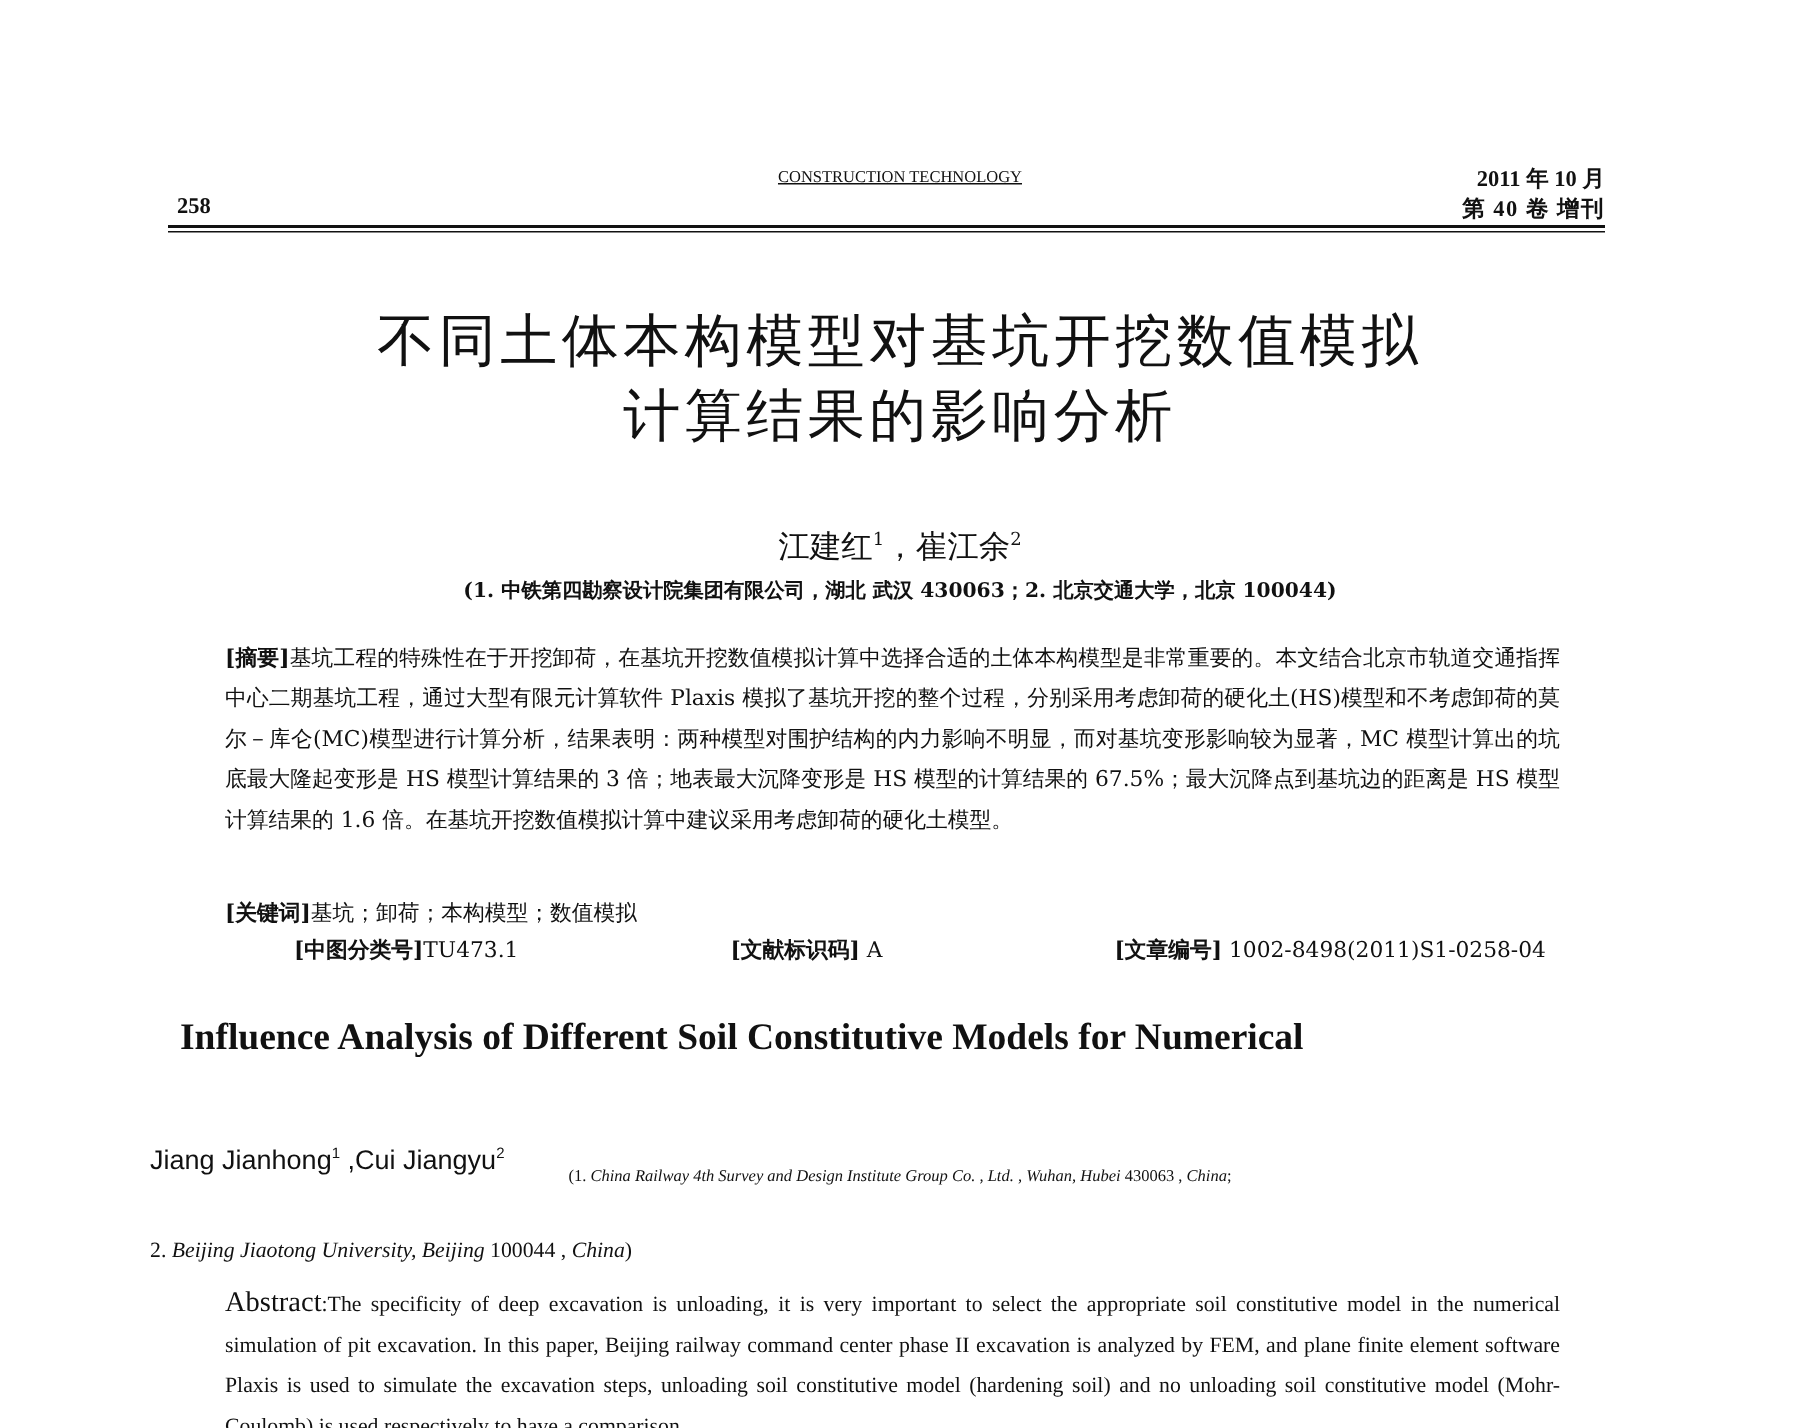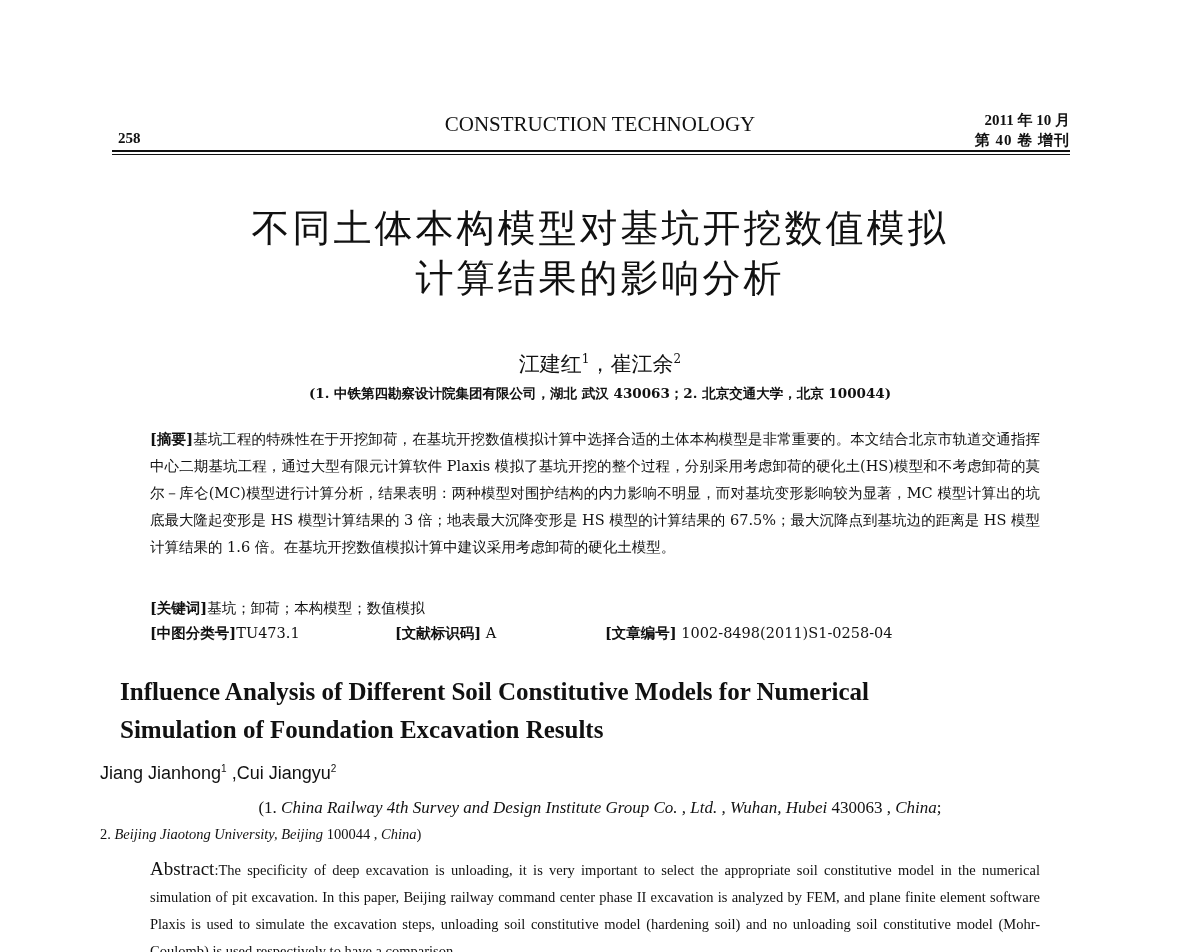--- a/index.html
+++ b/index.html
@@ -2,43 +2,43 @@
 <html><head>
 <meta charset="utf-8">
 <style>
   html, body { margin: 0; padding: 0; background: #ffffff; }
   body { width: 1200px; height: 952px; overflow: hidden; position: relative; color: #111; font-family: "DejaVu Serif", serif; }
   .abs { position: absolute; }
 
   .hdr-page { left: 118px; top: 130px; font-size: 15px; font-weight: bold; font-family: "Liberation Serif", serif; }
   .hdr-center { left: 400px; width: 400px; text-align: center; top: 110px; }
   .hdr-cn { font-size: 15px; font-weight: bold; letter-spacing: 12px; margin-left: 12px; }
-  .hdr-en { font-size: 21px; font-family: "Liberation Serif", serif; margin-top: 2px; }
+  .hdr-en { font-size: 11px; font-family: "Liberation Serif", serif; margin-top: 2px; text-decoration: underline; }
   .hdr-right { right: 130px; top: 110px; text-align: right; font-size: 15px; font-weight: bold; font-family: "Liberation Serif", serif; line-height: 20px; }
   .hdr-right .r2 { letter-spacing: 1px; }
   .rule1 { left: 112px; width: 958px; top: 150px; height: 2px; background: #111; }
   .rule2 { left: 112px; width: 958px; top: 154px; height: 1px; background: #111; }
 
   .title-cn { left: 100px; width: 1000px; text-align: center; font-size: 38px; line-height: 50px; top: 203px; letter-spacing: 3px; font-family: Liberation Sans, sans-serif; }
   .authors-cn { left: 100px; width: 1000px; text-align: center; top: 350px; font-size: 21px; }
   .authors-cn sup { font-size: 12px; }
   .affil-cn { left: 100px; width: 1000px; text-align: center; top: 385px; font-size: 13.5px; font-weight: bold; }
 
   .abstract-cn { left: 150px; width: 890px; top: 425px; font-size: 14.5px; line-height: 27px; text-align: justify; }
   .lbl { font-weight: bold; }
   .kw { left: 150px; width: 890px; top: 599px; font-size: 14.5px; }
   .cls-row { left: 150px; width: 890px; top: 624px; font-size: 14.5px; }
-  .cls-row span.item { display: inline-block; }
+  .cls-row span.item { display: inline-block; margin-left: 46px; }
   .cls1 { width: 245px; }
   .cls2 { width: 210px; }
 
   .title-en { left: 120px; width: 960px; top: 673px; font-size: 25px; font-weight: bold; line-height: 38px; font-family: "Liberation Serif", serif; }
   .authors-en { left: 100px; width: 1000px; top: 763px; font-size: 18px; font-family: "Liberation Sans", sans-serif; }
   .authors-en sup { font-size: 10px; }
-  .affil-en1 { left: 100px; width: 1000px; text-align: center; top: 798px; font-size: 17px; font-family: "Liberation Serif", serif; }
+  .affil-en1 { left: 100px; width: 1000px; text-align: center; top: 778px; font-size: 11px; font-family: "Liberation Serif", serif; }
   .affil-en2 { left: 100px; width: 1000px; text-align: left; top: 826px; font-size: 14.5px; font-family: Liberation Serif, serif; }
   .it { font-style: italic; }
   .abstract-en { left: 150px; width: 890px; top: 855px; font-size: 14.5px; line-height: 27px; text-align: justify; font-family: "Liberation Serif", serif; }
   .abstract-en .lbl-en { font-weight: normal; font-size: 19px; }
 </style>
 </head>
 <body>
 
 <div class="abs hdr-page">258</div>
 <div class="abs hdr-center">
@@ -66,21 +66,20 @@
 </div>
 <div class="abs kw">
   <span class="lbl">[关键词]</span><span>基坑；卸荷；本构模型；数值模拟</span>
 </div>
 <div class="abs cls-row">
   <span class="item cls1"><span class="lbl">[中图分类号]</span><span>TU473.1</span></span><span class="item cls2"><span class="lbl">[文献标识码]</span> <span>A</span></span><span class="item"><span class="lbl">[文章编号]</span> <span>1002-8498(2011)S1-0258-04</span></span>
 </div>
 
 <div class="abs title-en">
   <div>Influence Analysis of Different Soil Constitutive Models for Numerical</div>
-  <div>Simulation of Foundation Excavation Results</div>
 </div>
 
 <div class="abs authors-en">
   <span>Jiang Jianhong</span><sup>1</sup><span> ,</span><span>Cui Jiangyu</span><sup>2</sup>
 </div>
 <div class="abs affil-en1">
   <span>(1. </span><span class="it">China Railway 4th Survey and Design Institute Group Co. , Ltd. , Wuhan, Hubei</span><span>   430063 , </span><span class="it">China</span><span>;</span>
 </div>
 <div class="abs affil-en2">
   <span>2. </span><span class="it">Beijing Jiaotong University, Beijing</span><span>   100044 , </span><span class="it">China</span><span>)</span>

